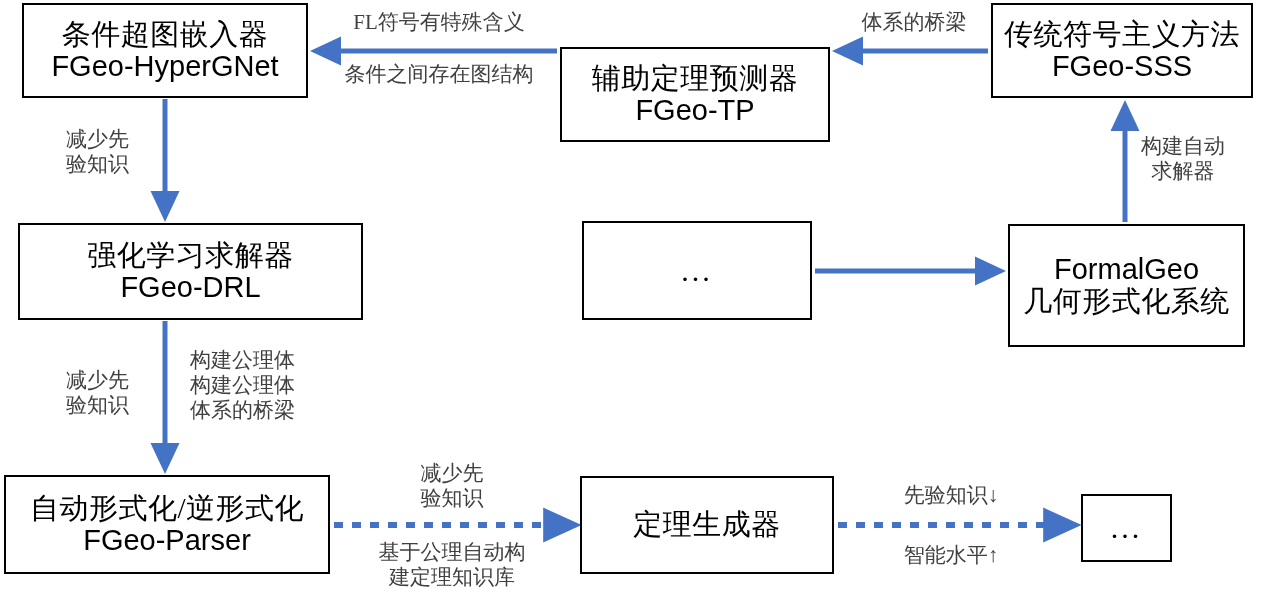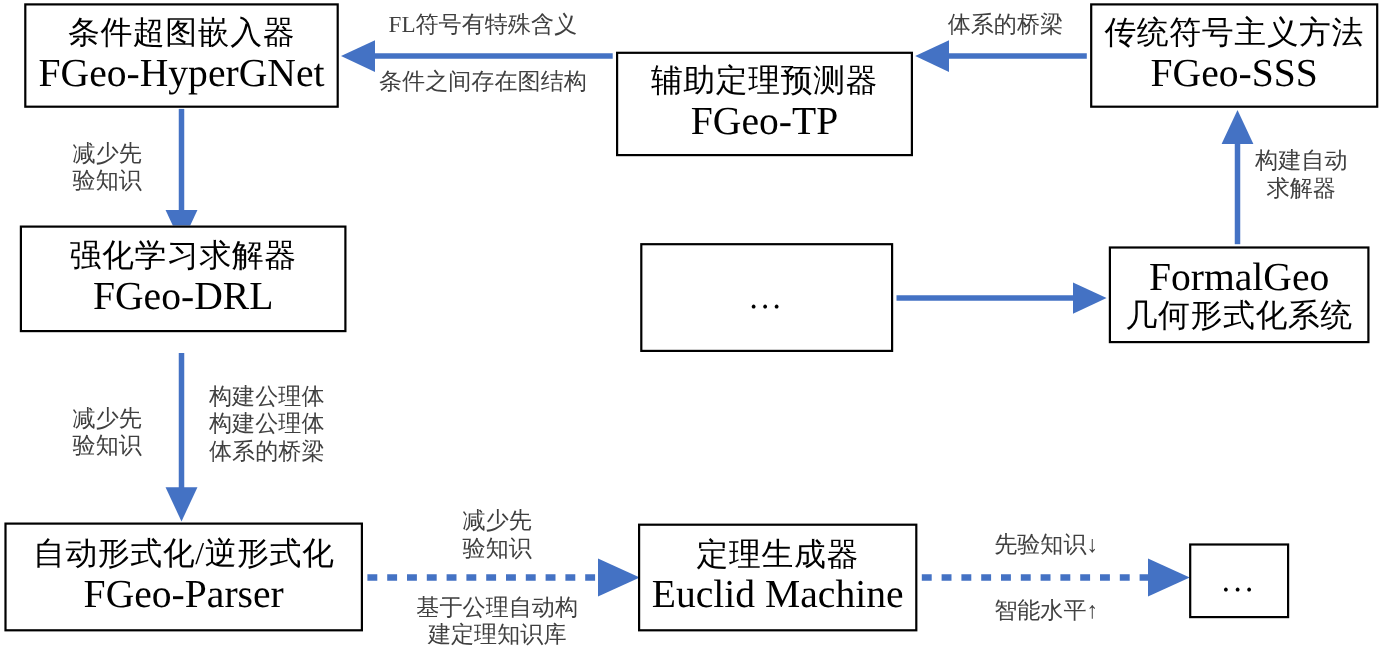--- a/index.html
+++ b/index.html
@@ -33,22 +33,22 @@
     line-height: 1.08;
     z-index: 5;
   }
   .node .ln-cn {
     font-family: "Liberation Serif", "DejaVu Serif", serif;
     font-size: 29px;
     letter-spacing: 0.5px;
     white-space: nowrap;
   }
   .node .ln-en {
-    font-family: Liberation Serif, serif;
-    font-size: 36px;
+    font-family: Liberation Sans, sans-serif;
+    font-size: 29px;
     white-space: nowrap;
   }
   .node .ellipsis {
     font-family: "Liberation Serif", "DejaVu Serif", serif;
     font-size: 30px;
     letter-spacing: 3px;
     line-height: 0.6;
   }
   
   .lbl {
@@ -112,42 +112,41 @@
   <div class="node" style="left:560px; top:3px; width:270px; height:95px;margin-top:44px;">
     <span class="ln-cn">辅助定理预测器</span>
     <span class="ln-en">FGeo-TP</span>
   </div>
 
   <div class="node" style="left:991px; top:3px; width:262px; height:95px;">
     <span class="ln-cn">传统符号主义方法</span>
     <span class="ln-en">FGeo-SSS</span>
   </div>
 
-  <div class="node" style="left:18px; top:205px; width:297px; height:97px;">
+  <div class="node" style="left:18px; top:223px; width:345px; height:97px;">
     <span class="ln-cn">强化学习求解器</span>
     <span class="ln-en">FGeo-DRL</span>
   </div>
 
   <div class="node" style="left:582px; top:221px; width:230px; height:99px;">
     <span class="ellipsis">...</span>
   </div>
 
-  <div class="node" style="left:1008px; top:224px; width:237px; height:88px;">
+  <div class="node" style="left:1008px; top:224px; width:237px; height:123px;">
     <span class="ln-en">FormalGeo</span>
     <span class="ln-cn">几何形式化系统</span>
   </div>
 
   <div class="node" style="left:4px; top:475px; width:326px; height:99px;">
     <span class="ln-cn">自动形式化/逆形式化</span>
     <span class="ln-en">FGeo-Parser</span>
   </div>
 
   <div class="node" style="left:580px; top:476px; width:254px; height:98px;">
     <span class="ln-cn">定理生成器</span>
-    <span class="ln-en">Euclid Machine</span>
   </div>
 
   <div class="node" style="left:1081px; top:494px; width:91px; height:68px;">
     <span class="ellipsis">...</span>
   </div>
 
   <div class="lbl center ctr-x" style="left:914px; top:10px;">
     <div>体系的桥梁</div>
   </div>
 

